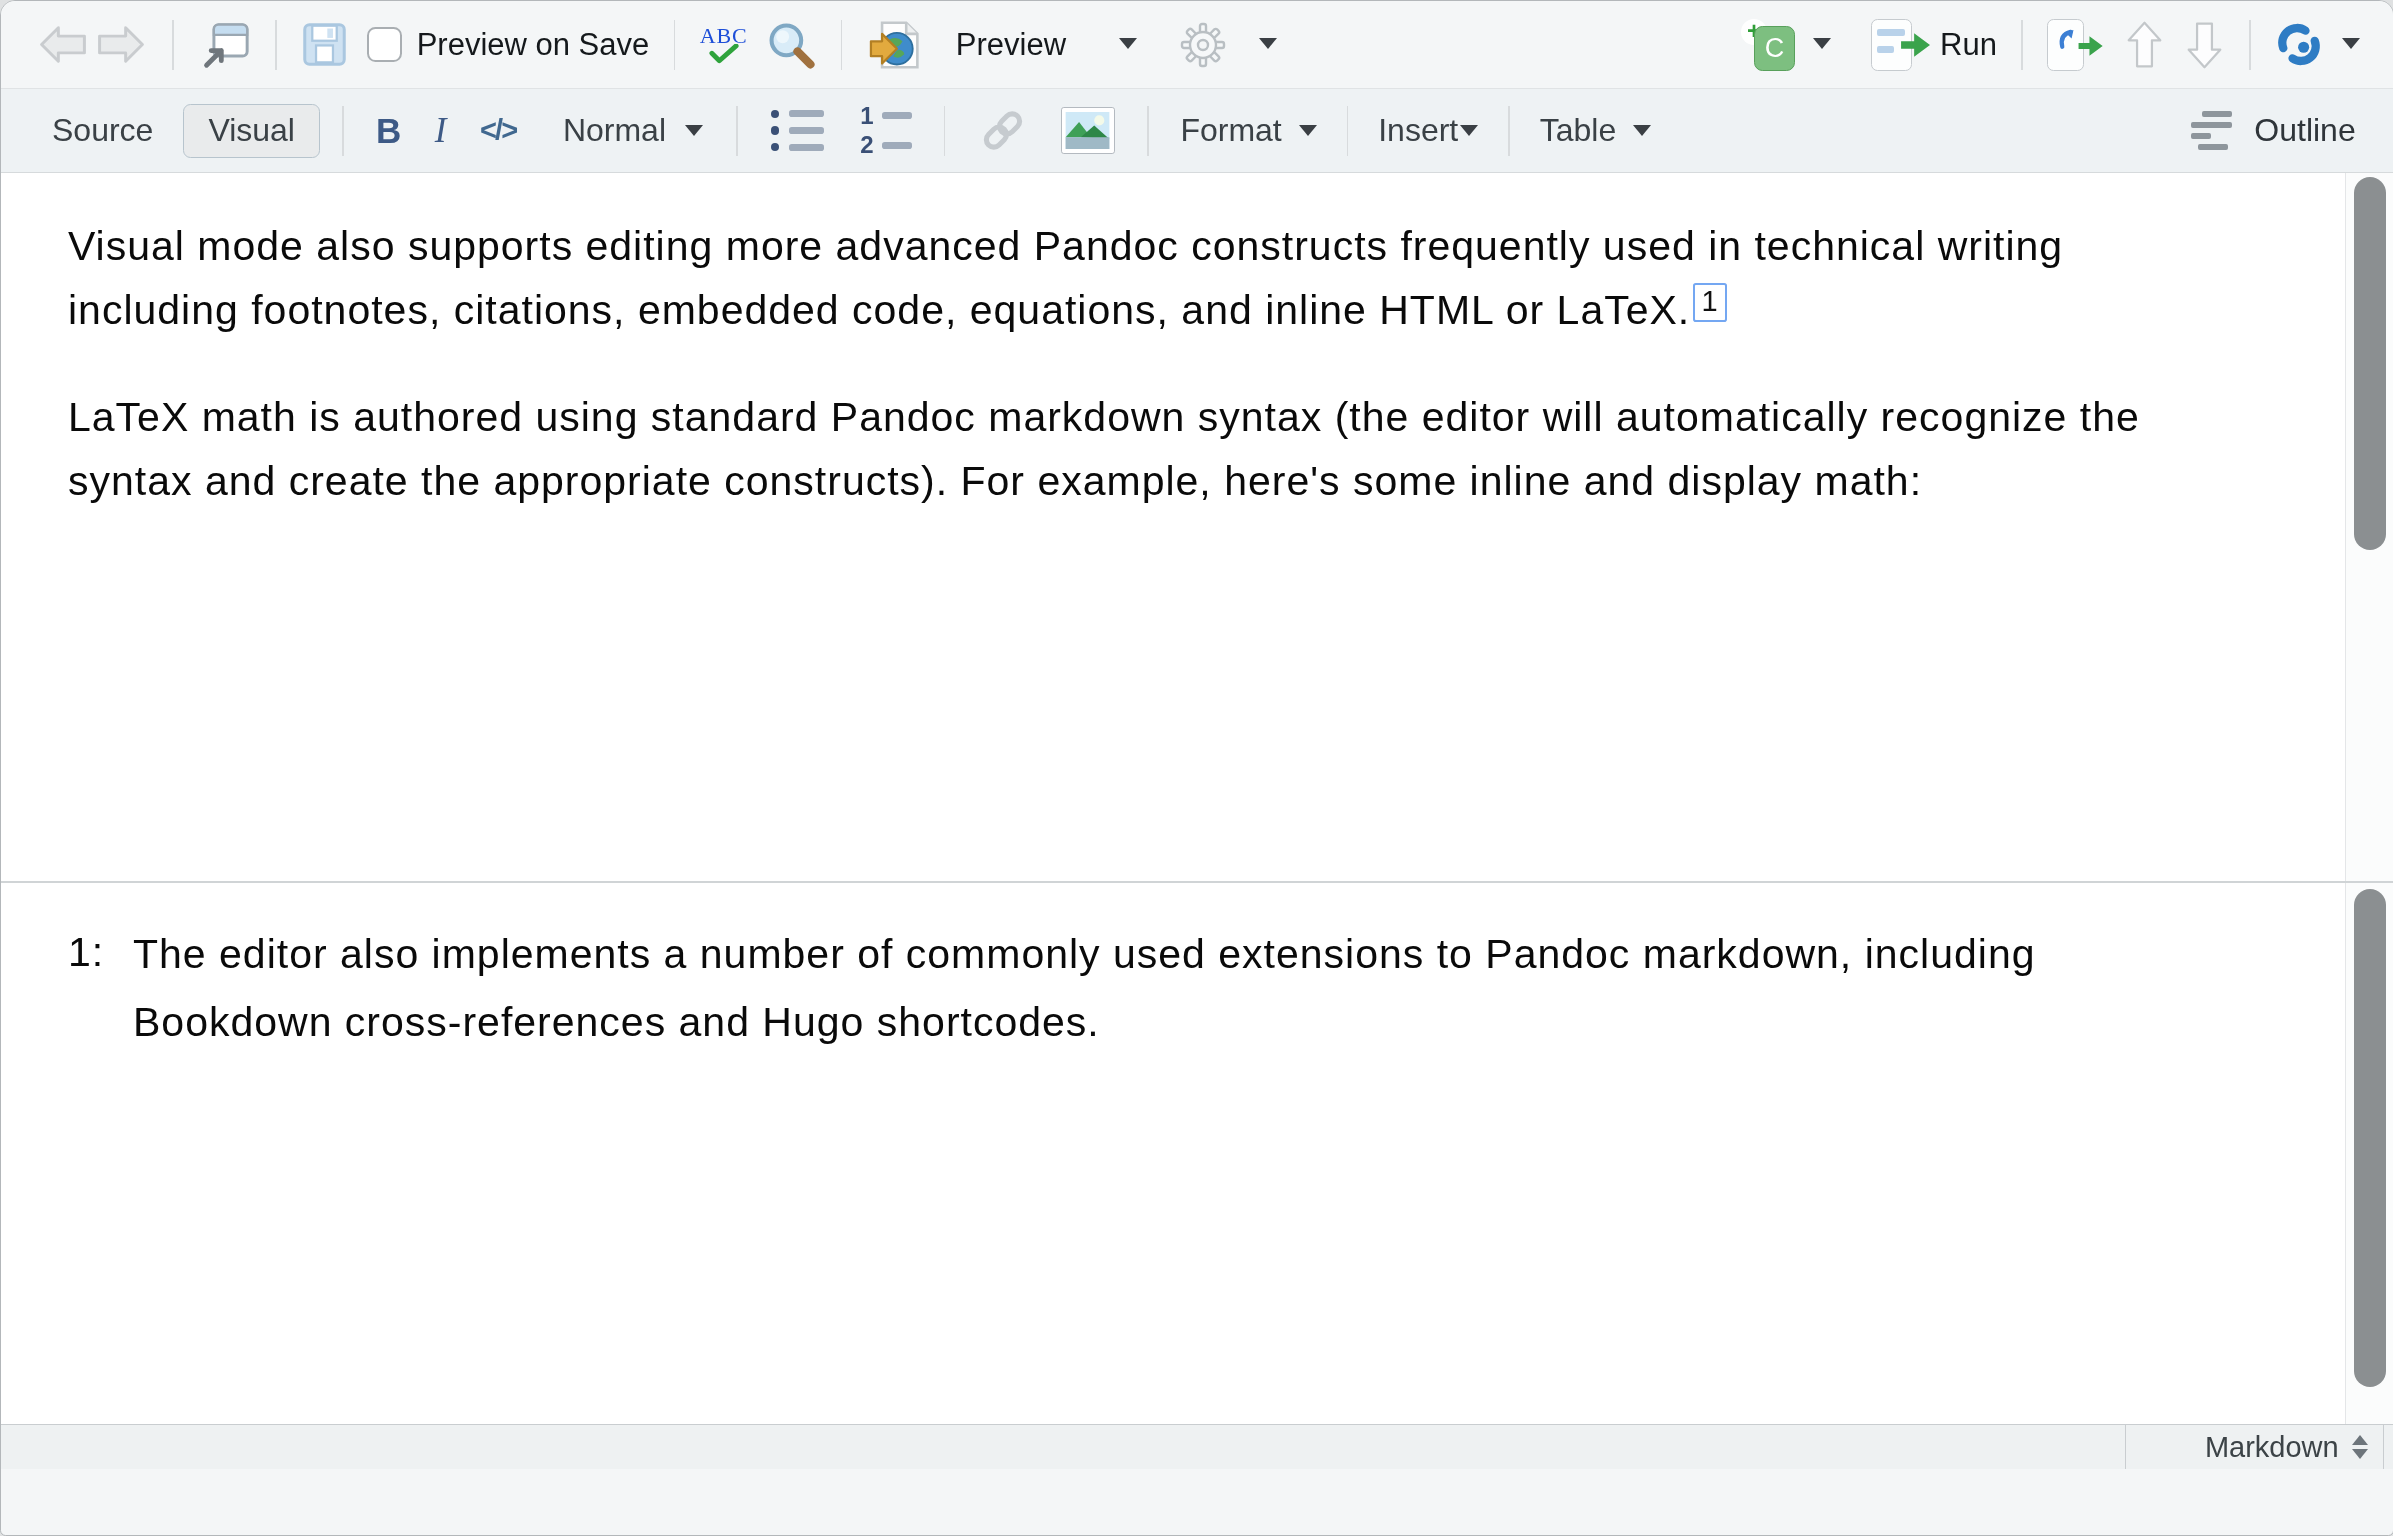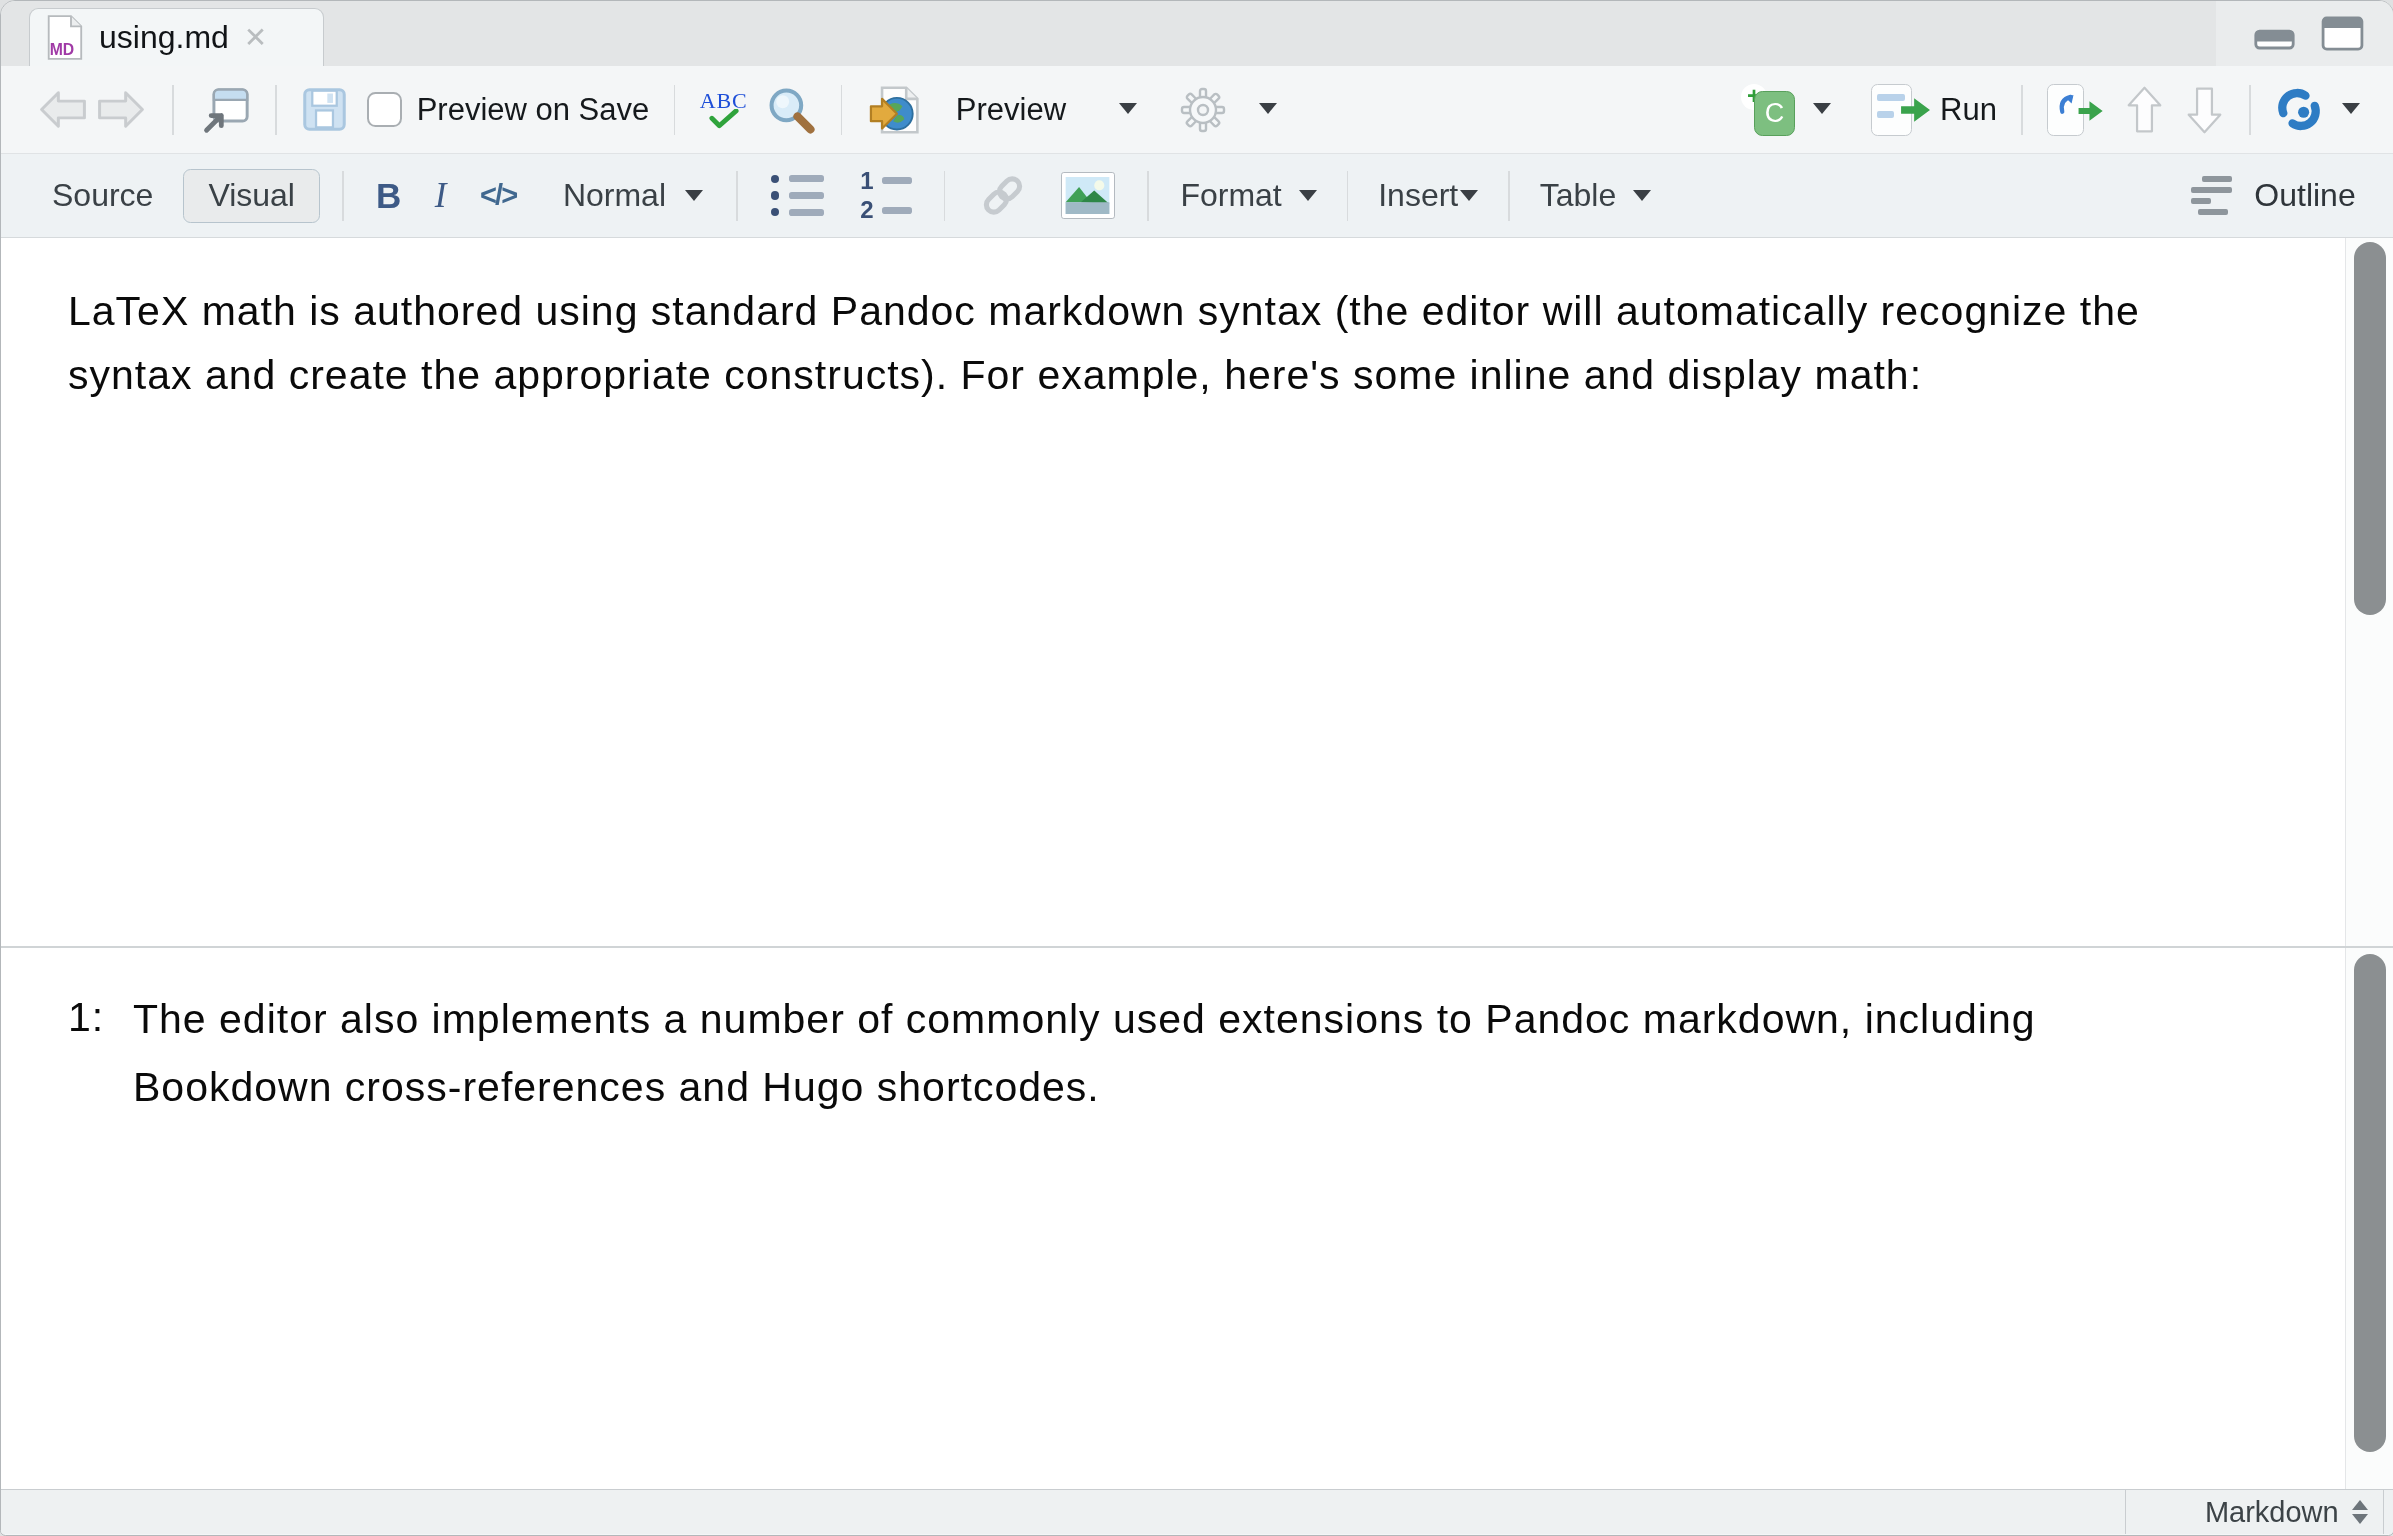--- a/index.html
+++ b/index.html
@@ -250,47 +250,20 @@
   .md-select-label { font-size: 29px; color: #3c4347; }
   .updown { display: flex; flex-direction: column; gap: 4.7px; }
   .tri-up { width: 0; height: 0; border-left: 8.4px solid transparent; border-right: 8.4px solid transparent; border-bottom: 10.3px solid #6d757b; }
   .tri-down { width: 0; height: 0; border-left: 8.4px solid transparent; border-right: 8.4px solid transparent; border-top: 10.3px solid #6d757b; }
 </style>
 </head>
 <body>
 
 <div class="window">
 
-  <div class="tabbar">
-    <div class="tab">
-      <span style="display:flex;">
-        <svg width="39" height="47" viewBox="0 0 42 50">
-          <path d="M4 2 h24 l11 11 v35 h-35 z" fill="#ffffff" stroke="#b6babd" stroke-width="2"></path>
-          <path d="M28 2 v11 h11" fill="#eceeef" stroke="#b6babd" stroke-width="2"></path>
-          <text x="5" y="44" font-size="17" font-weight="bold" fill="#a03aa6" font-family="Liberation Sans, sans-serif">MD</text>
-        </svg>
-      </span>
-      <span class="tab-label">using.md</span>
-      <span class="tab-close">✕</span>
-    </div>
-    <div class="corner-right">
-      <span style="display:flex;">
-        <svg width="43" height="34" viewBox="0 0 46 36">
-          <rect x="3" y="15" width="40" height="18" rx="4" fill="#ffffff" stroke="#848d94" stroke-width="3"></rect>
-          <path d="M3 19 a4 4 0 0 1 4-4 h32 a4 4 0 0 1 4 4 v7 h-40 z" fill="#848d94"></path>
-        </svg>
-      </span>
-      <span style="display:flex;">
-        <svg width="45" height="37" viewBox="0 0 48 40">
-          <rect x="3" y="3" width="42" height="34" rx="4" fill="#ffffff" stroke="#848d94" stroke-width="3"></rect>
-          <path d="M3 7 a4 4 0 0 1 4-4 h34 a4 4 0 0 1 4 4 v7 h-42 z" fill="#848d94"></path>
-        </svg>
-      </span>
-    </div>
-  </div>
 
   <div class="toolbar toolbar1">
     <div class="tb-group">
       <button class="tb-btn" style="padding-right:1.9px;">
         <span style="display:flex;">
           <svg width="54" height="45" viewBox="0 0 29 24">
             <path d="M12 3 L3 12 L12 21 L12 16.5 L26 16.5 L26 7.5 L12 7.5 Z" fill="#e9ebec" stroke="#c9cccf" stroke-width="1.6" stroke-linejoin="round"></path>
           </svg>
         </span>
       </button>
@@ -545,20 +518,21 @@
           <span class="ol2"></span>
           <span class="ol3"></span>
           <span class="ol4"></span>
       </span>
       <span class="tb-label2" style="color:#2f353a;">Outline</span>
     </button>
   </div>
 
   <div class="content">
     <div class="main-doc">
+      <p class="para"><span>Visual mode also supports editing more advanced Pandoc constructs frequently used in technical writing including footnotes, citations, embedded code, equations, and inline HTML or LaTeX.</span><span class="fn-ref">1</span></p>
       <p class="para">LaTeX math is authored using standard Pandoc markdown syntax (the editor will automatically recognize the syntax and create the appropriate constructs). For example, here's some inline and display math:</p>
     </div>
 
     <div class="doc-divider"></div>
 
     <div class="footnote-doc">
       <div class="fn-row">
         <span class="fn-num">1:</span>
         <div class="fn-text">The editor also implements a number of commonly used extensions to Pandoc markdown, including Bookdown cross-references and Hugo shortcodes.</div>
       </div>

